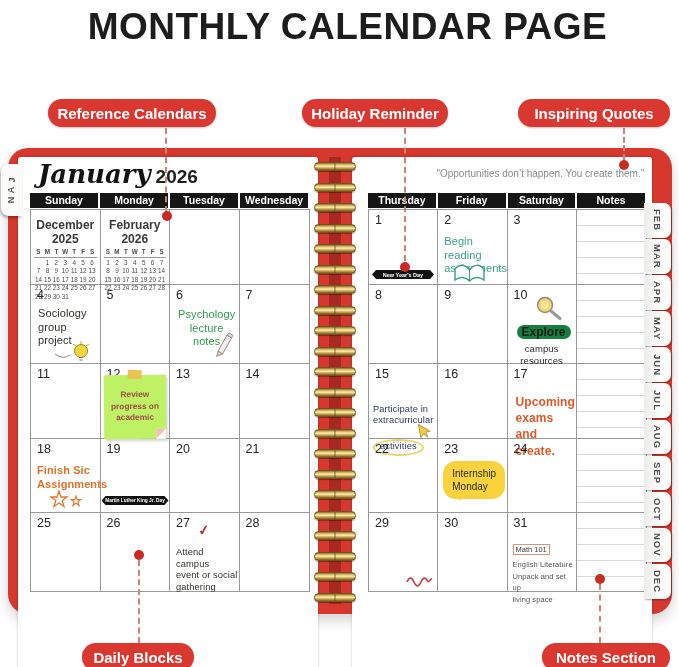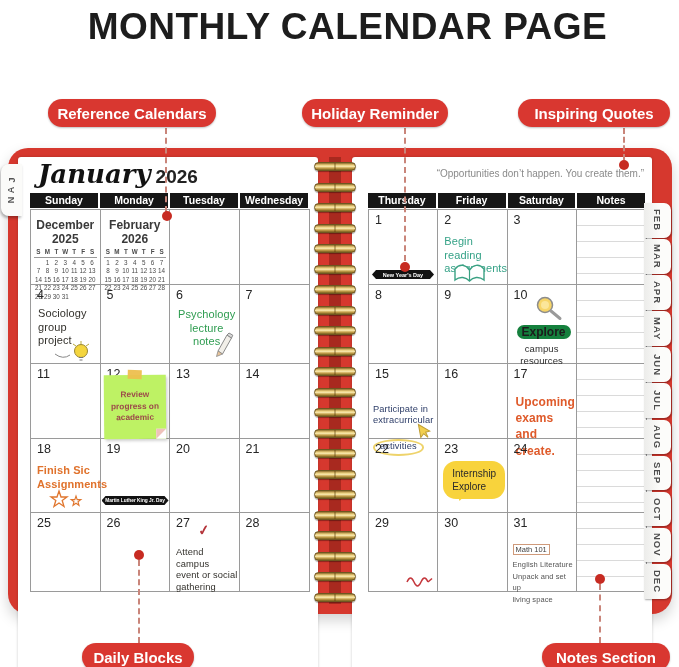--- a/index.html
+++ b/index.html
@@ -434,21 +434,21 @@
 create.</div>
       </div>
       <div class="cell notes-cell"></div>
 
       <div class="cell">
           <span class="daynum">22</span>
         </div>
       <div class="cell">
         <span class="daynum">23</span>
         <div class="bubble">Internship
-Explore</div>
+Monday</div>
       </div>
       <div class="cell">
           <span class="daynum">24</span>
         </div>
       <div class="cell notes-cell"></div>
 
       <div class="cell">
         <span class="daynum">29</span>
         <svg class="doodle" style="left:36px;top:62px;" width="30" height="12">
           <path d="M2 7 q3.5 -8 7 0 q3.5 8 7 0 q3.5 -8 7 0" fill="none" stroke="#c4373c" stroke-width="1.5"></path>

